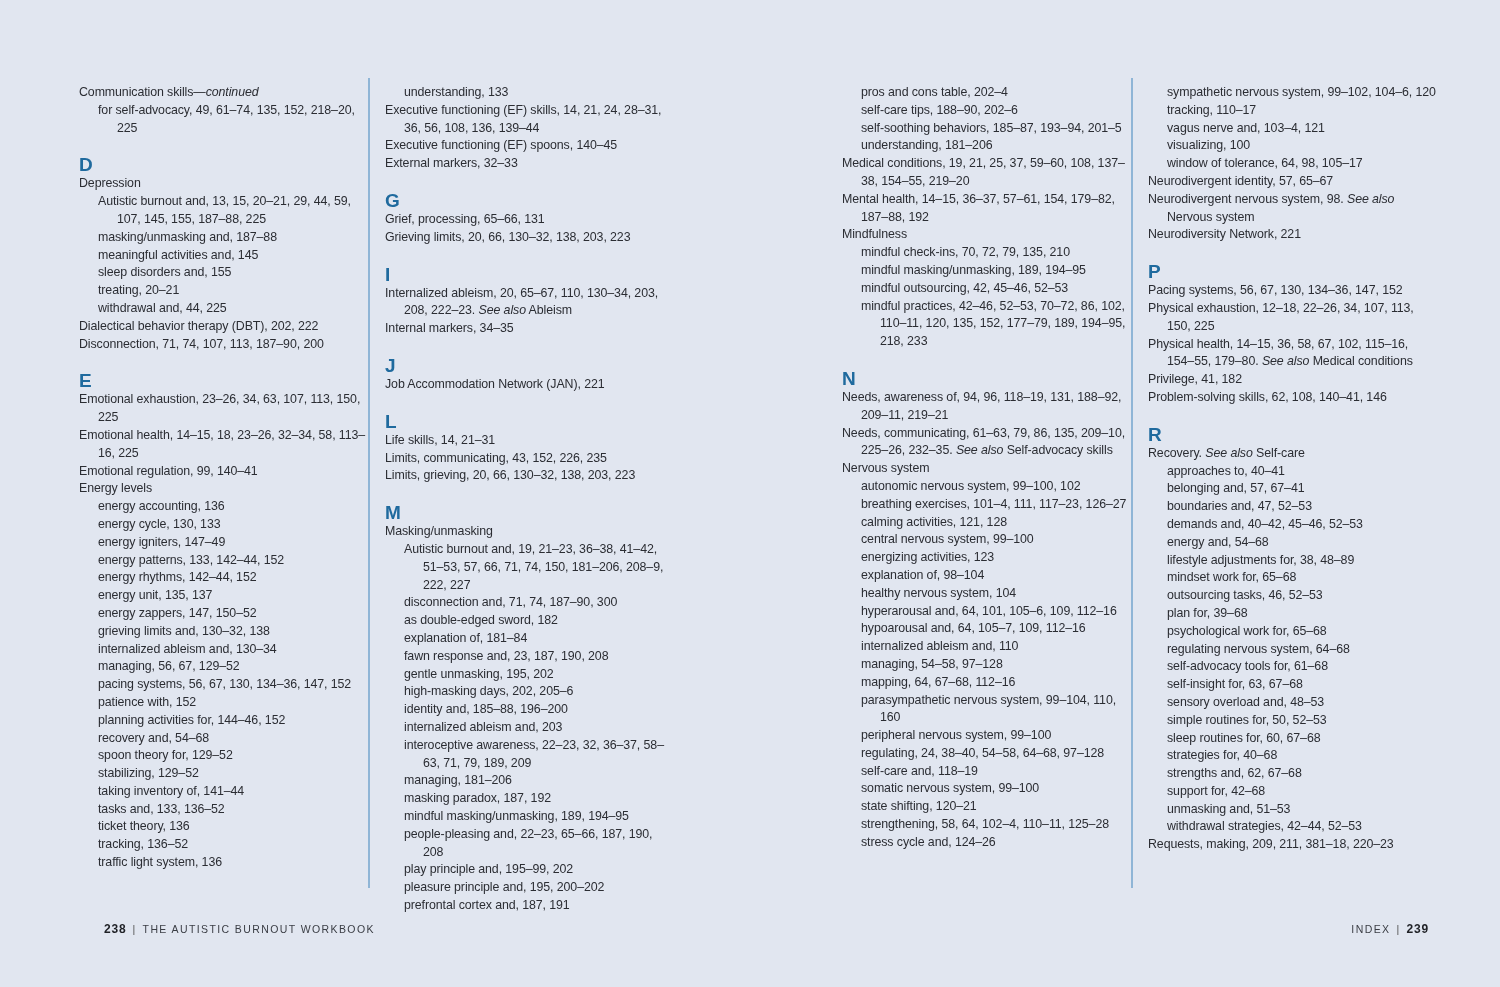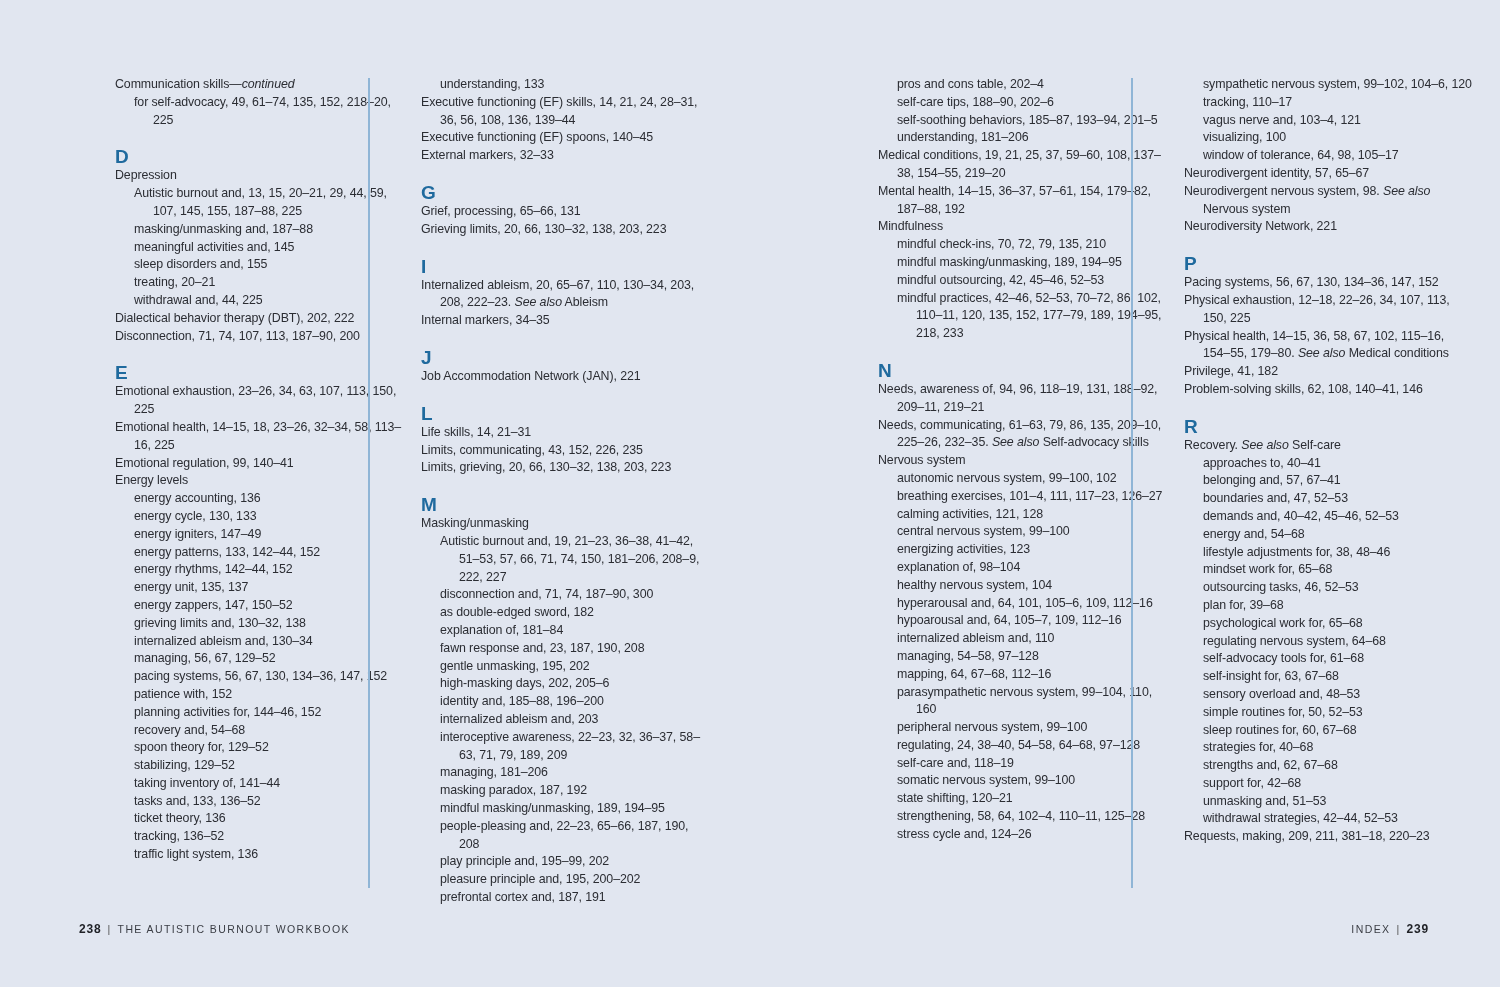--- a/index.html
+++ b/index.html
@@ -14,26 +14,25 @@
       overflow: hidden;
       font-family: "Liberation Sans", "DejaVu Sans", sans-serif;
       color: #2b2d33;
     }
     .spread {
       position: absolute;
       inset: 0;
     }
     .col {
       position: absolute;
-      top: 76px;
+      top: 84px;
       width: 290px;
       font-size: 12.4px;
       line-height: 17.8px;
       letter-spacing: -0.1px;
-      margin-left: 36px;
     }
     .col.c1 { left: 79px; }
     .col.c2 { left: 385px; }
     .col.c3 { left: 842px; }
     .col.c4 { left: 1148px; }
 
     .divider {
       position: absolute;
       top: 78px;
       height: 810px;
@@ -65,20 +64,21 @@
       margin-bottom: 0;
     }
 
     .footer {
       position: absolute;
       top: 922px;
       font-size: 10.5px;
       letter-spacing: 1.4px;
       color: #3a3d44;
       text-transform: uppercase;
+      margin-left: 25px;
     }
     .footer.left { left: 79px; }
     .footer.right { right: 71px; }
     .footer .pnum {
       font-weight: bold;
       font-size: 12px;
       letter-spacing: 0.8px;
       color: #1f2126;
     }
     .footer .sep {
@@ -223,21 +223,21 @@
       <p class="entry"><span>Physical health, 14–15, 36, 58, 67, 102, 115–16, 154–55, 179–80. </span><span class="ital">See also</span><span> Medical conditions</span></p>
       <p class="entry"><span>Privilege, 41, 182</span></p>
       <p class="entry"><span>Problem-solving skills, 62, 108, 140–41, 146</span></p>
       <div class="letter">R</div>
       <p class="entry"><span>Recovery. </span><span class="ital">See also</span><span> Self-care</span></p>
       <p class="entry sub"><span>approaches to, 40–41</span></p>
       <p class="entry sub"><span>belonging and, 57, 67–41</span></p>
       <p class="entry sub"><span>boundaries and, 47, 52–53</span></p>
       <p class="entry sub"><span>demands and, 40–42, 45–46, 52–53</span></p>
       <p class="entry sub"><span>energy and, 54–68</span></p>
-      <p class="entry sub"><span>lifestyle adjustments for, 38, 48–46</span></p>
+      <p class="entry sub"><span>lifestyle adjustments for, 38, 48–89</span></p>
       <p class="entry sub"><span>mindset work for, 65–68</span></p>
       <p class="entry sub"><span>outsourcing tasks, 46, 52–53</span></p>
       <p class="entry sub"><span>plan for, 39–68</span></p>
       <p class="entry sub"><span>psychological work for, 65–68</span></p>
       <p class="entry sub"><span>regulating nervous system, 64–68</span></p>
       <p class="entry sub"><span>self-advocacy tools for, 61–68</span></p>
       <p class="entry sub"><span>self-insight for, 63, 67–68</span></p>
       <p class="entry sub"><span>sensory overload and, 48–53</span></p>
       <p class="entry sub"><span>simple routines for, 50, 52–53</span></p>
       <p class="entry sub"><span>sleep routines for, 60, 67–68</span></p>

